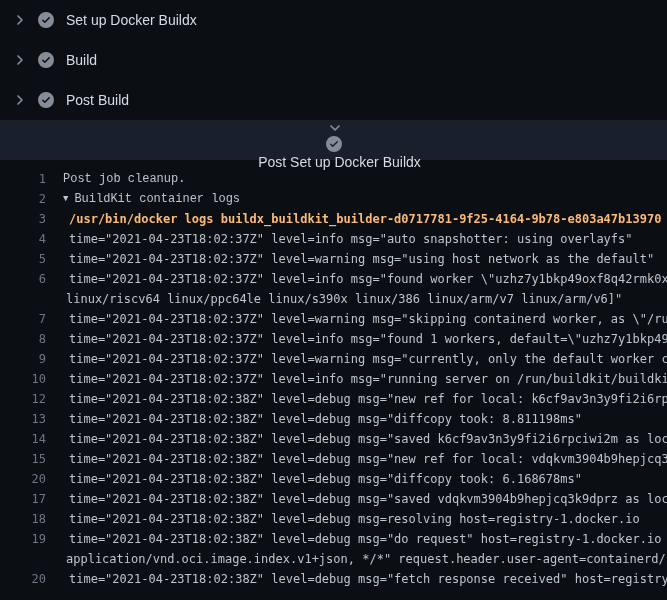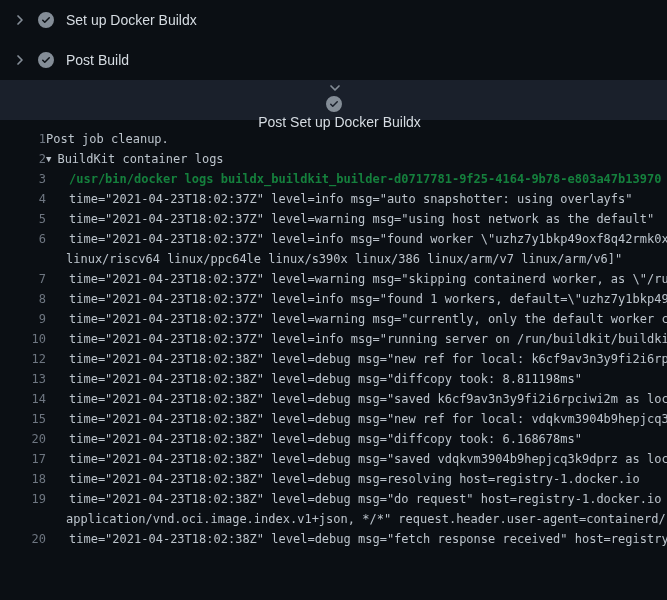--- a/index.html
+++ b/index.html
@@ -48,23 +48,23 @@
     overflow: hidden;
   }
   .lineno {
     width: 46px; flex: none;
     text-align: right;
     color: #6e7681;
     cursor: pointer;
   }
   .txt { margin-left: 23px; flex: none; }
   .log-row.plain .txt,
-  .log-row.group .txt { margin-left: 0; }
+  .log-row.group .txt { margin-left: 17px; font-family: Liberation Mono, monospace; }
   .log-row.cont  .txt { margin-left: 20px; }
-  .log-row.command .txt { color: #15803d; font-weight: bold; }
+  .log-row.command .txt { color: #fdba74; font-weight: bold; }
   .log-row.group .txt { cursor: pointer; }
   .toggle {
     font-size: 9px;
     margin-right: 6px;
     display: inline-block;
     transform: translateY(-1px);
   }
 </style>
 </head>
 <body>
@@ -80,20 +80,33 @@
           </svg>
       </span>
       <span class="check">
         <svg width="16" height="16" viewBox="0 0 16 16" fill="#848d97">
             <path fill-rule="evenodd" clip-rule="evenodd" d="M8 16A8 8 0 1 1 8 0a8 8 0 0 1 0 16Zm3.78-9.72a.75.75 0 0 0-1.06-1.06L6.75 9.19 5.28 7.72a.75.75 0 0 0-1.06 1.06l2 2a.75.75 0 0 0 1.06 0l4.5-4.5Z"></path>
           </svg>
       </span>
       <span class="step-label">Set up Docker Buildx</span>
     </div>
 
+    <div class="step">
+      <span class="chev">
+        <svg width="16" height="16" viewBox="0 0 16 16">
+            <path d="M6 4l4 4-4 4" fill="none" stroke="#848d97" stroke-width="1.7" stroke-linecap="round" stroke-linejoin="round"></path>
+          </svg>
+      </span>
+      <span class="check">
+        <svg width="16" height="16" viewBox="0 0 16 16" fill="#848d97">
+            <path fill-rule="evenodd" clip-rule="evenodd" d="M8 16A8 8 0 1 1 8 0a8 8 0 0 1 0 16Zm3.78-9.72a.75.75 0 0 0-1.06-1.06L6.75 9.19 5.28 7.72a.75.75 0 0 0-1.06 1.06l2 2a.75.75 0 0 0 1.06 0l4.5-4.5Z"></path>
+          </svg>
+      </span>
+      <span class="step-label">Build</span>
+    </div>
 
     <div class="step">
       <span class="chev">
         <svg width="16" height="16" viewBox="0 0 16 16">
             <path d="M6 4l4 4-4 4" fill="none" stroke="#848d97" stroke-width="1.7" stroke-linecap="round" stroke-linejoin="round"></path>
           </svg>
       </span>
       <span class="check">
         <svg width="16" height="16" viewBox="0 0 16 16" fill="#848d97">
             <path fill-rule="evenodd" clip-rule="evenodd" d="M8 16A8 8 0 1 1 8 0a8 8 0 0 1 0 16Zm3.78-9.72a.75.75 0 0 0-1.06-1.06L6.75 9.19 5.28 7.72a.75.75 0 0 0-1.06 1.06l2 2a.75.75 0 0 0 1.06 0l4.5-4.5Z"></path>

